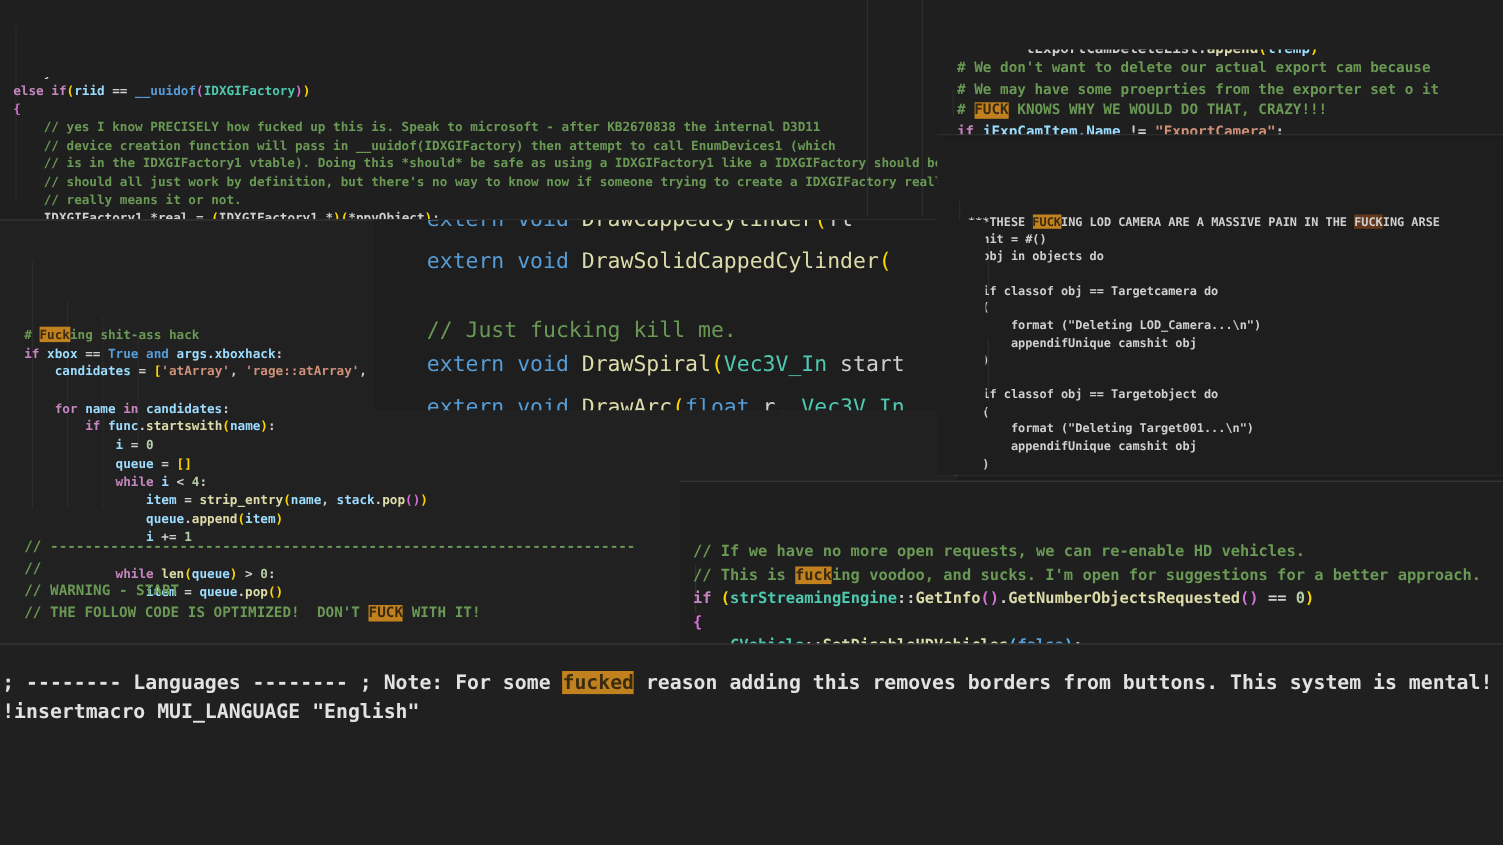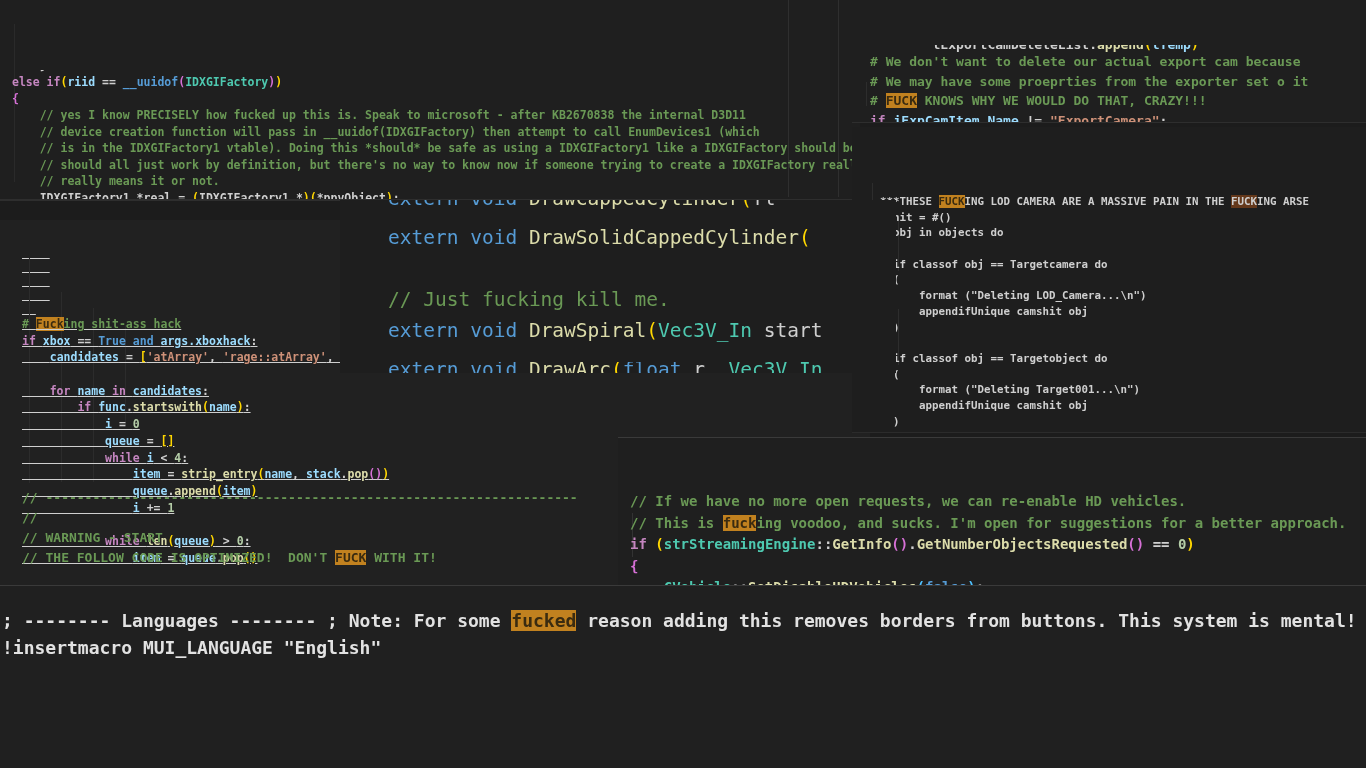--- a/index.html
+++ b/index.html
@@ -8,22 +8,22 @@
   .ln{position:relative;}
   .in{position:relative;}
   .g{position:absolute;width:1px;background:#2d2d2d;}
   
   #p-cpp{left:0;top:0;width:848px;height:199px;background:#1f1f1f;border-bottom:2px solid #2e2e2e;
          padding-left:12px;font-size:11.5px;font-weight:700;z-index:2;overflow:hidden;}
   #p-cpp .ln{height:16.5px;line-height:16.5px;}
   #p-cpp .pt{height:4px;overflow:hidden;}
   #p-cpp .pt .in{margin-top:-12px;}
   
-  #p-python{left:0;top:220px;width:848px;height:374px;background:#212121;
-            padding:12px 0 0 22px;font-size:11.5px;font-weight:700;z-index:1;overflow:hidden;text-decoration:underline;}
+  #p-python{left:0;top:200px;width:848px;height:374px;background:#212121;
+            padding:12px 0 0 22px;font-size:11.5px;font-weight:700;z-index:1;overflow:hidden;}
   #p-python .ln{height:16.7px;line-height:16.7px;}
   
   #p-warning{left:22px;top:488px;width:700px;height:90px;background:transparent;
              font-size:13px;font-weight:700;z-index:2;}
   #p-warning .ln{height:20px;line-height:20px;}
   
   #p-center{left:340px;top:200px;width:508px;height:173px;background:#1e1e1e;
             padding-left:48px;font-size:19.5px;font-weight:400;z-index:3;overflow:hidden;}
   #p-center .ln{height:31px;line-height:31px;}
   #p-center .pt{height:14px;overflow:hidden;}

